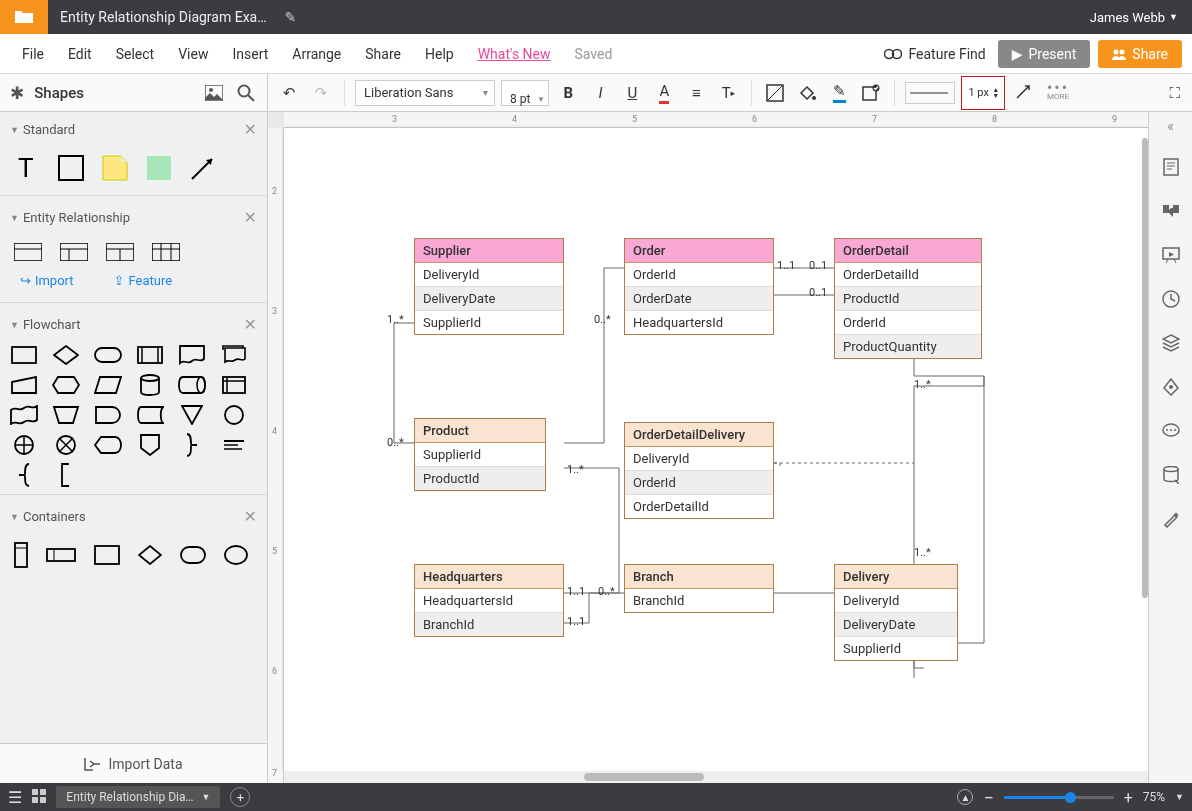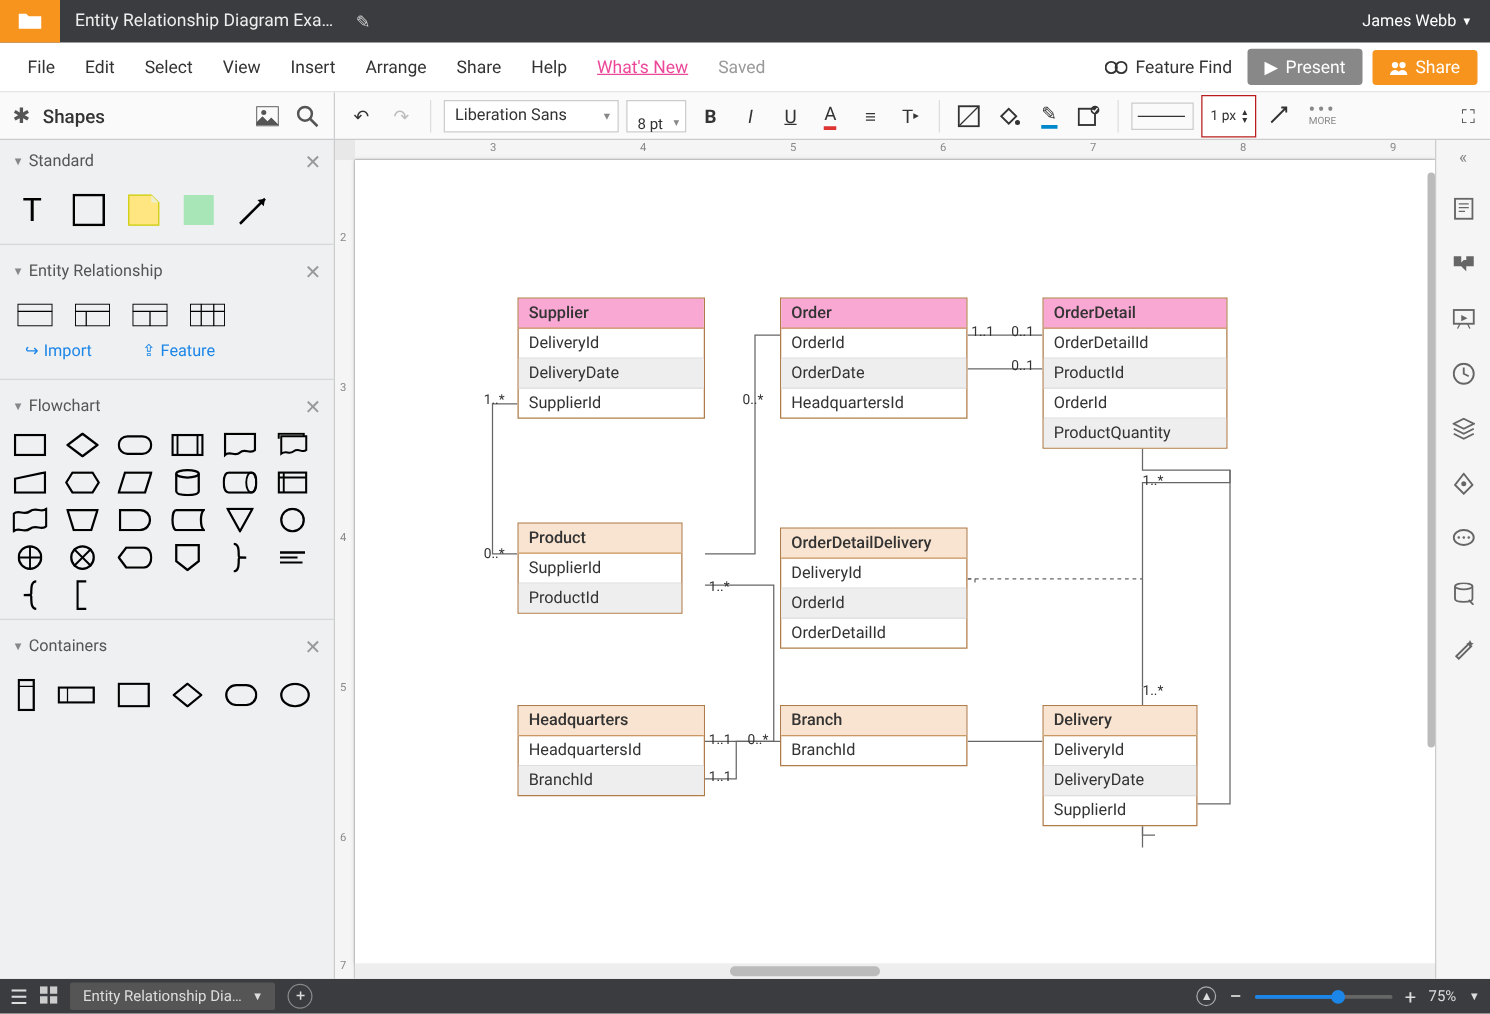--- a/index.html
+++ b/index.html
@@ -451,20 +451,26 @@
             </svg>
         <svg width="26" height="18">
               <rect x="1" y="1" width="24" height="16" rx="8" fill="none" stroke="#000" stroke-width="1.8"></rect>
             </svg>
         <svg width="24" height="20">
               <ellipse cx="12" cy="10" rx="11" ry="9" fill="none" stroke="#000" stroke-width="1.8"></ellipse>
             </svg>
       </div>
     </div>
     </div>
+    <div class="import-bar">
+      <svg width="16" height="14" viewBox="0 0 16 14">
+          <path d="M1 1v12h8M6 4l4 3-4 3M10 7h6" fill="none" stroke="#555" stroke-width="1.5"></path>
+        </svg>
+      <span>Import Data</span>
+    </div>
   </div>
 
   <div class="canvas-wrap">
     <div class="ruler-h">
       <span class="tick" style="left:108px">3</span>
       <span class="tick" style="left:228px">4</span>
       <span class="tick" style="left:348px">5</span>
       <span class="tick" style="left:468px">6</span>
       <span class="tick" style="left:588px">7</span>
       <span class="tick" style="left:708px">8</span>

